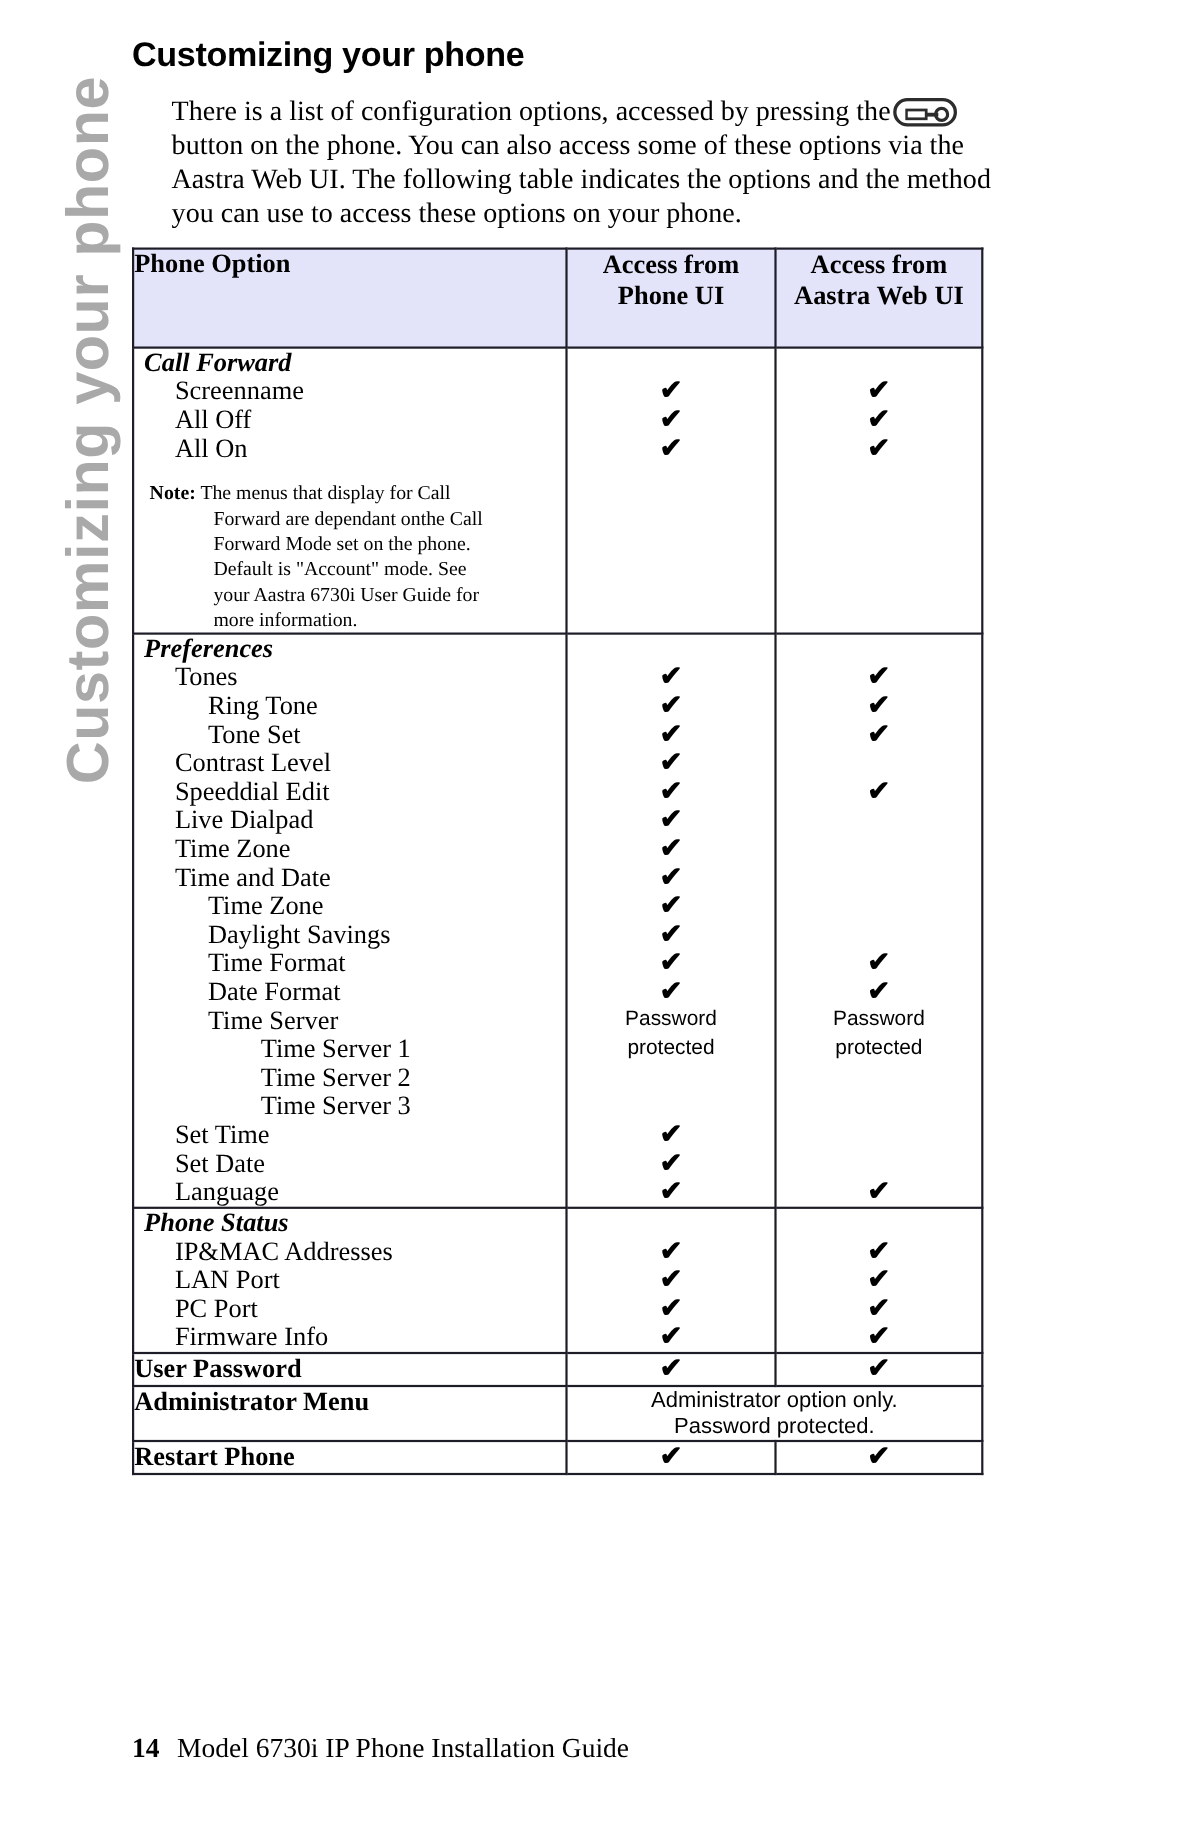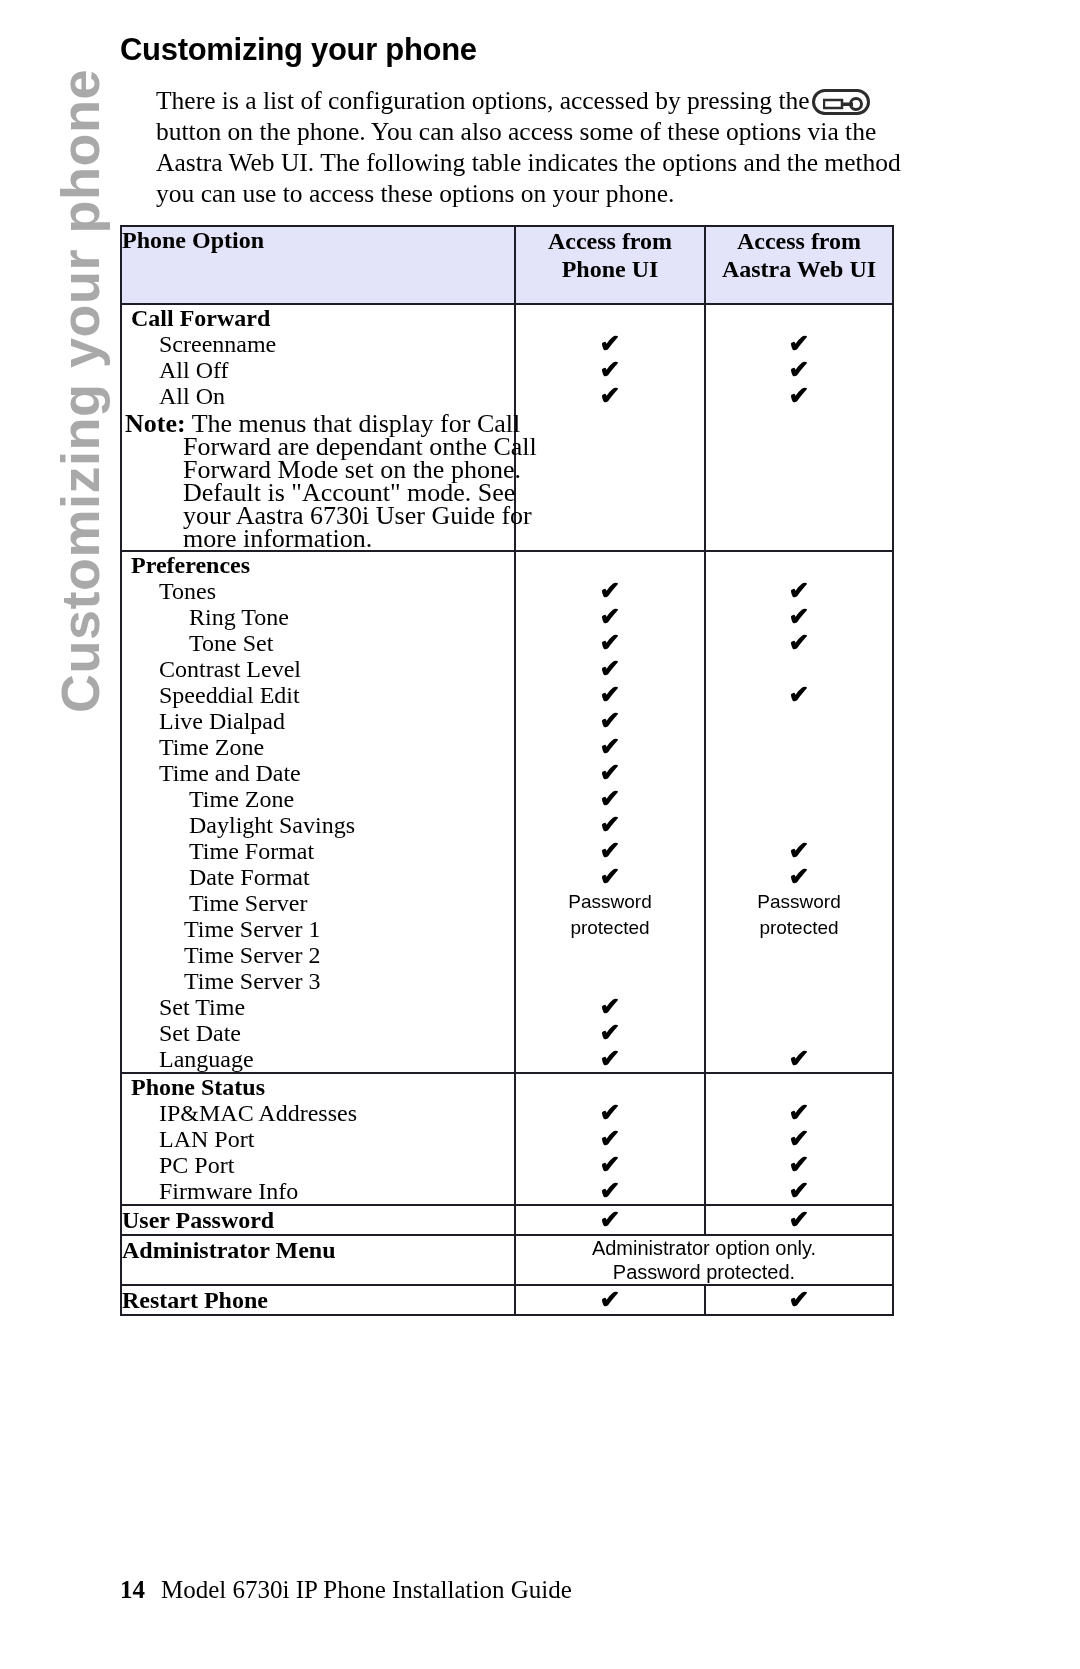--- a/index.html
+++ b/index.html
@@ -87,21 +87,21 @@
     border: 2px solid #1d1d28;
     vertical-align: top;
     padding: 0;
   }
   col.c-opt  { width: 394px; }
   col.c-ui   { width: 190px; }
   col.c-web  { width: 188px; }
 
   thead th {
     background: #e3e3f9;
-    height: 78px;
+    height: 90px;
     font-size: 24px;
     font-weight: 700;
     font-family: "Liberation Serif", serif;
   }
   th.h-opt {
     text-align: left;
     vertical-align: bottom;
     padding: 0 0 10px 9px;
   }
   th.h-ctr {
@@ -114,48 +114,48 @@
   
   td.opt-cell { padding: 4px 0 8px 0; }
   td.mark-cell { padding: 4px 0 8px 0; }
 
   .row-line {
     height: 26px;
     line-height: 26px;
     font-size: 24px;
     white-space: nowrap;
   }
-  .row-line.bold { font-weight: 700; }
+  .row-line.bold { font-weight: 700; font-style: italic; }
   .lvl0 { padding-left: 9px; }
   .lvl1 { padding-left: 37px; }
   .lvl2 { padding-left: 67px; }
-  .lvl3 { padding-left: 62px; }
+  .lvl3 { padding-left: 115px; }
 
   .mark-line {
     height: 26px;
     line-height: 26px;
     font-size: 25px;
     text-align: center;
     font-weight: 700;
   }
   .mark-line.txt {
     font-family: "Liberation Sans", sans-serif;
     font-size: 19px;
     font-weight: 400;
     line-height: 24px;
     height: 26px;
   }
   .mark-line .ck { display: inline-block; }
 
   
   .note-block {
-    font-size: 26px;
+    font-size: 18px;
     line-height: 23px;
-    padding-left: 3px;
-    margin-top: 3px;
+    padding-left: 14px;
+    margin-top: 16px;
   }
   .note-block .nl { display: block; white-space: nowrap; }
   .note-block .nl.ind { padding-left: 58px; }
   .note-block b { font-weight: 700; }
 
   
   .simple-opt {
     font-size: 24px;
     font-weight: 700;
     padding: 6px 0 6px 9px;

